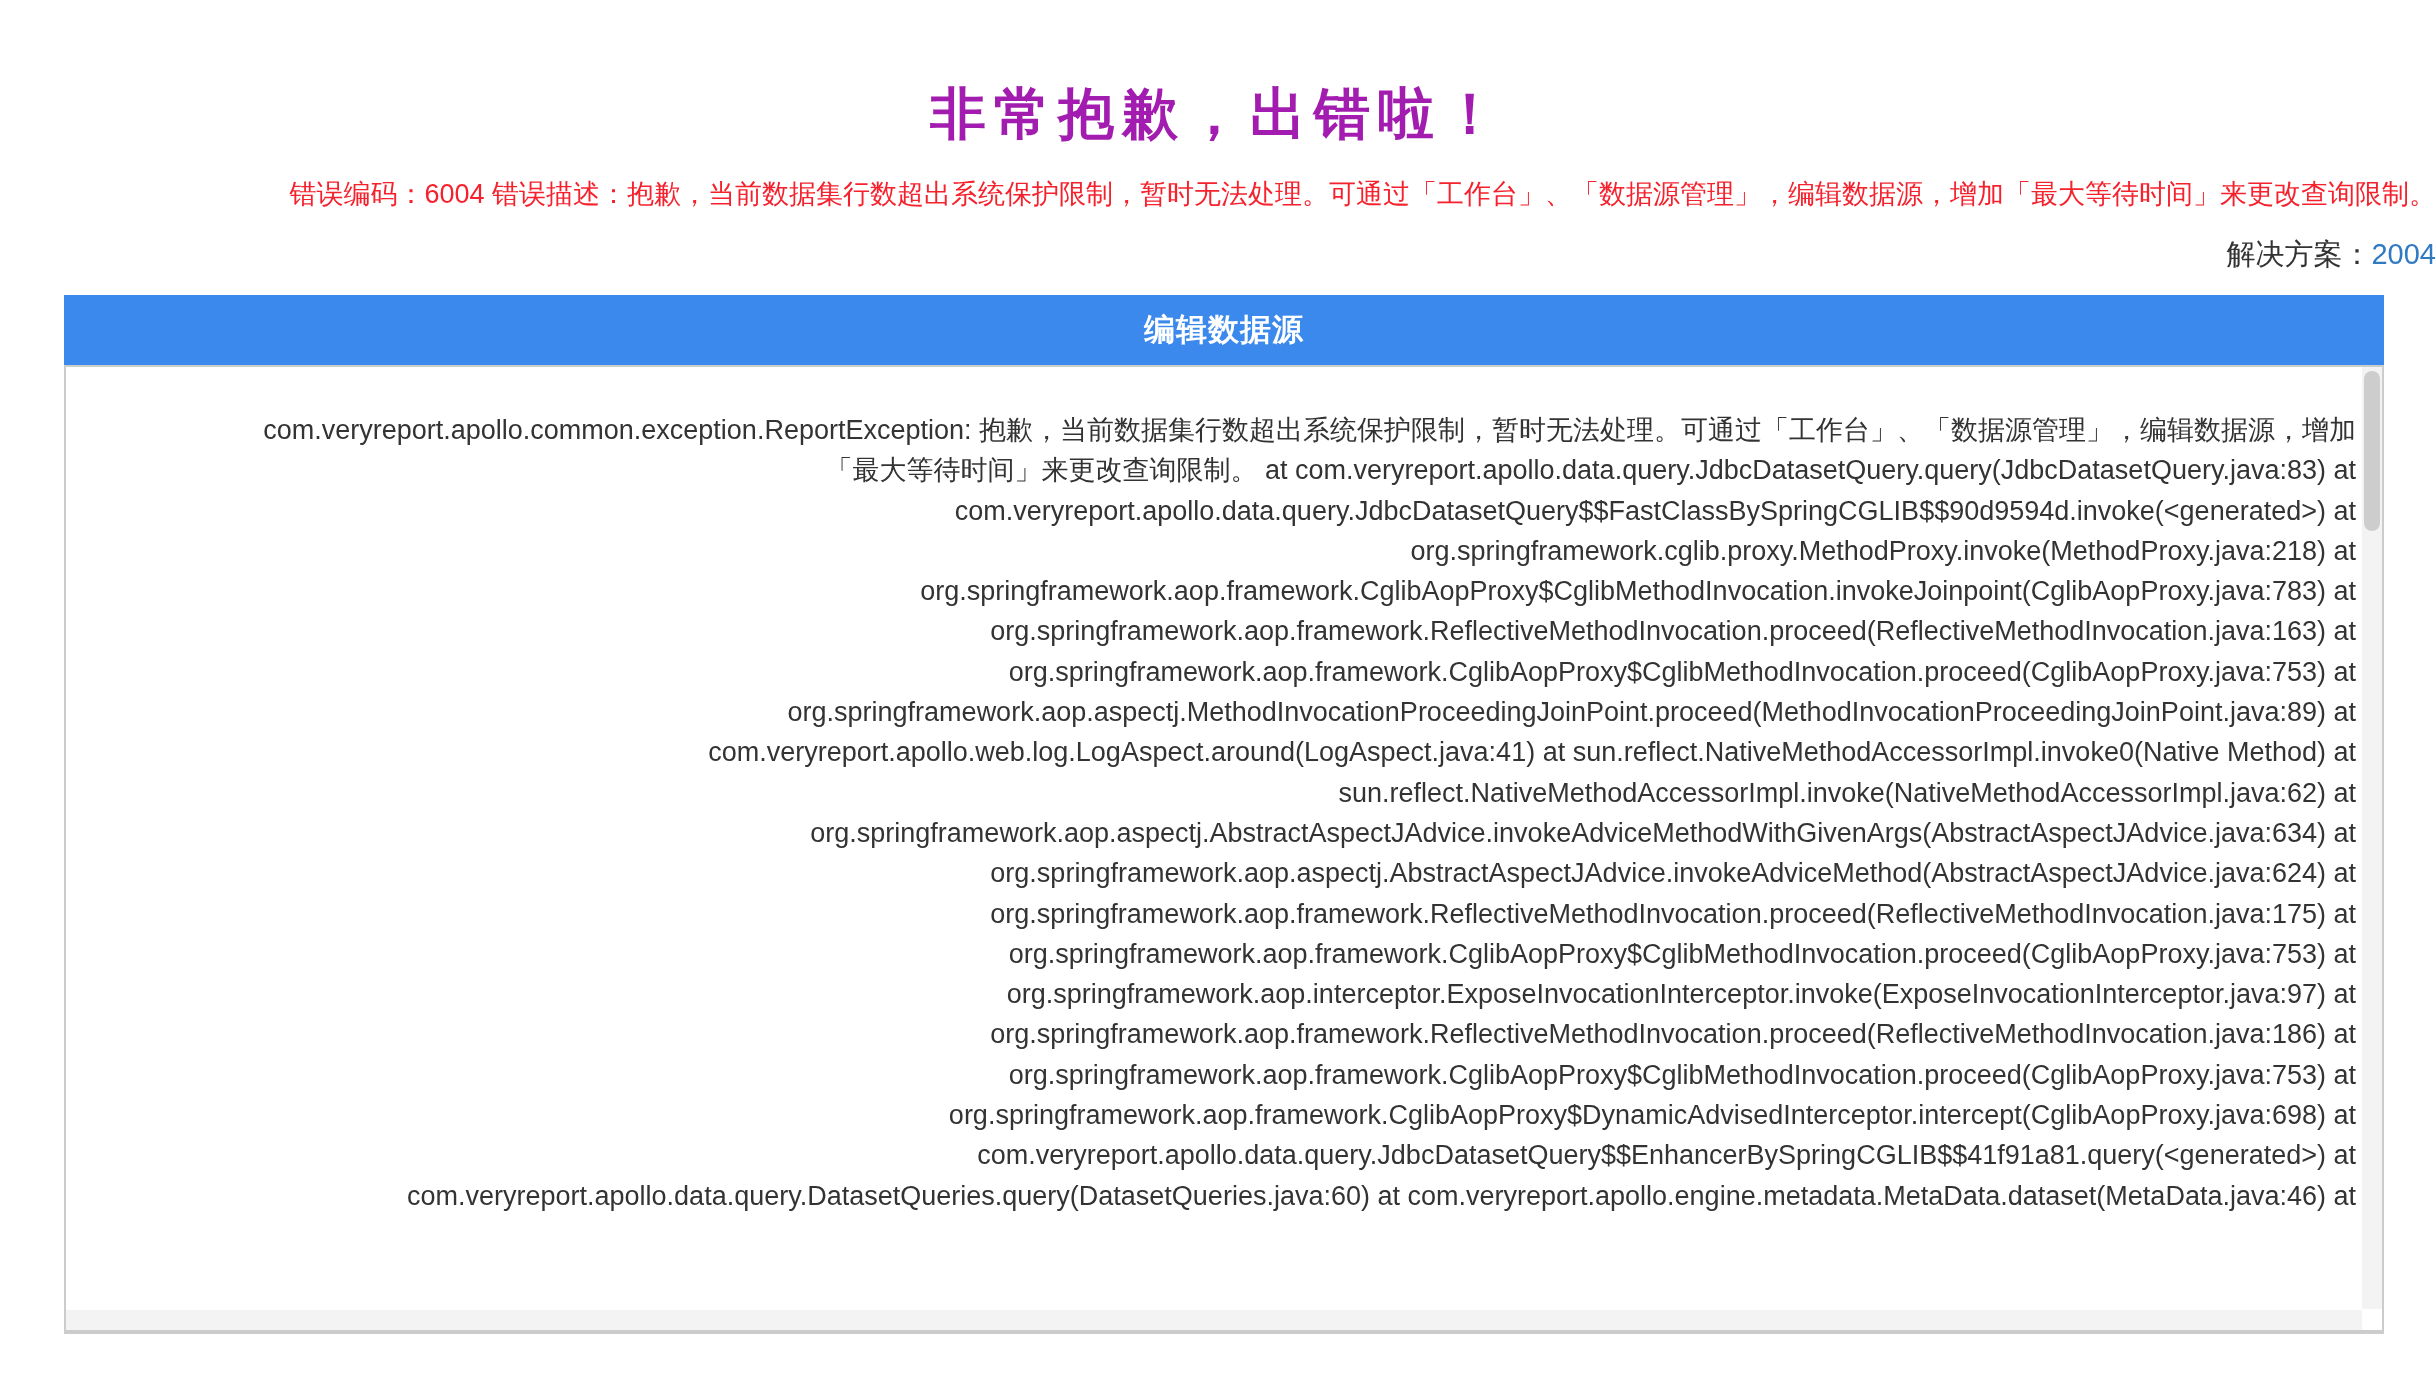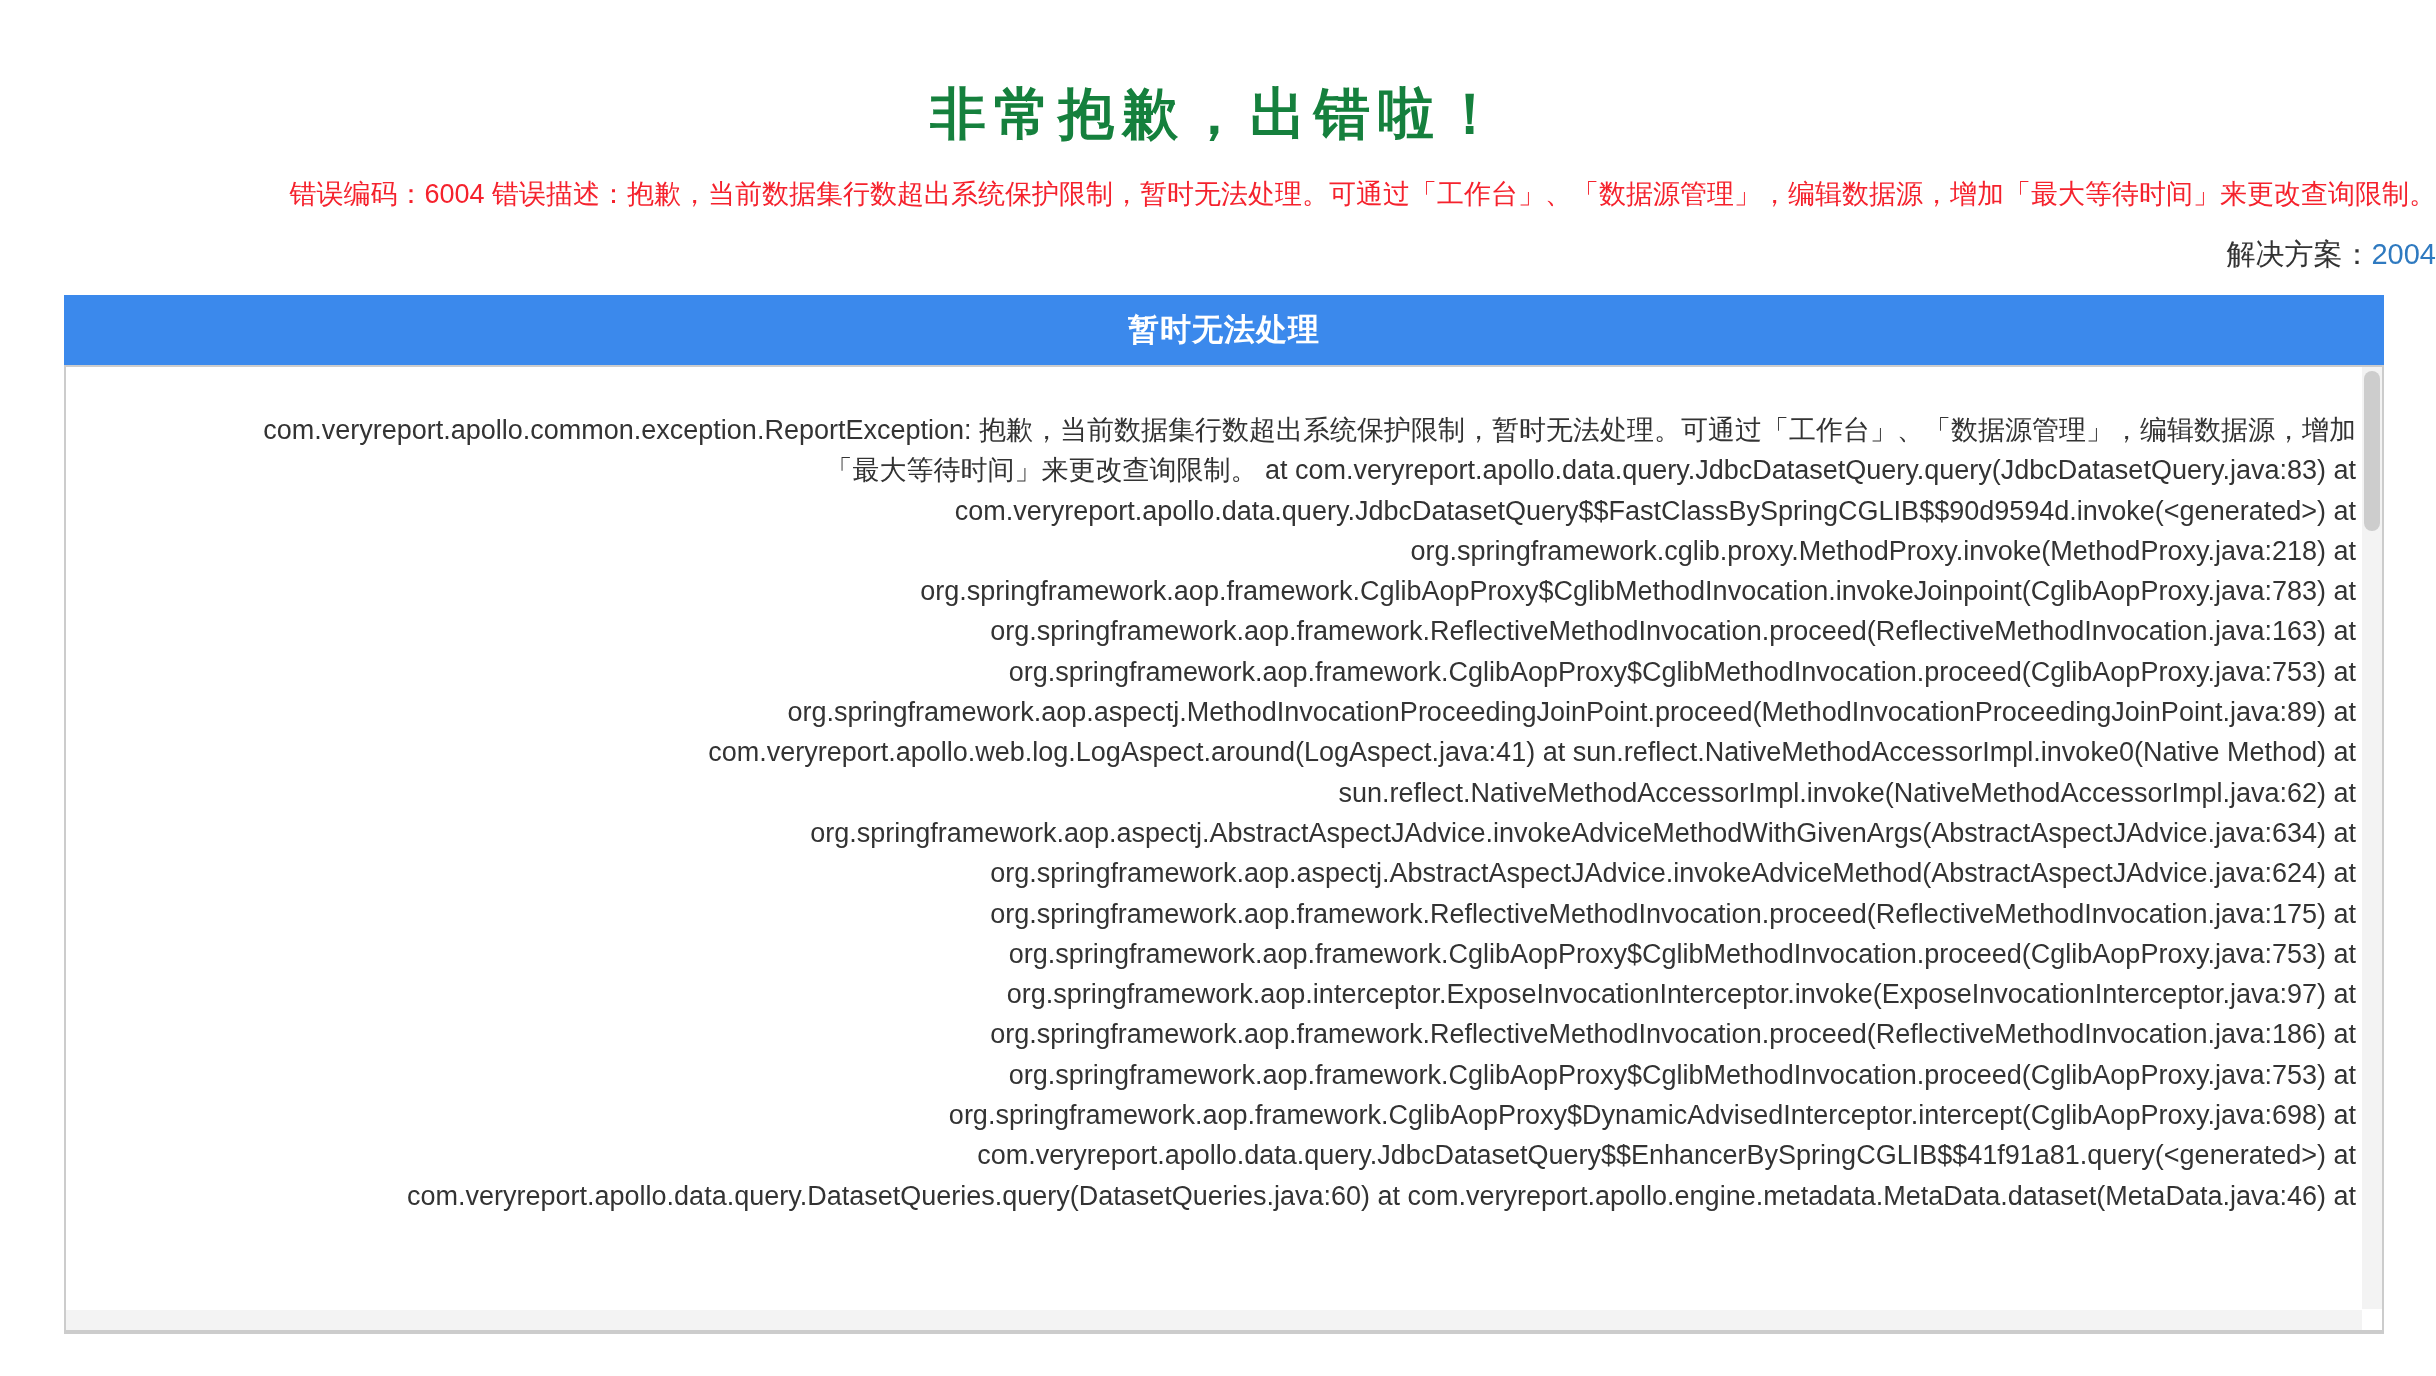--- a/index.html
+++ b/index.html
@@ -16,21 +16,21 @@
     }
     .title {
       position: absolute;
       left: 0;
       top: 78px;
       width: 2436px;
       text-align: center;
       font-size: 56px;
       font-weight: bold;
       letter-spacing: 8px;
-      color: #15803d;
+      color: #a21caf;
       line-height: 72px;
     }
     .error-line {
       position: absolute;
       left: 0;
       top: 174px;
       width: 2436px;
       text-align: right;
       font-size: 27px;
       color: #f5222d;
@@ -133,21 +133,21 @@
 
 <div class="error-line">
   <span>错误编码：</span><span>6004</span>
   <span>错误描述：</span><span>抱歉，当前数据集行数超出系统保护限制，暂时无法处理。可通过「工作台」、「数据源管理」，编辑数据源，增加「最大等待时间」来更改查询限制。</span>
 </div>
 
 <div class="solution-line">
   <span>解决方案：</span><span class="code">2004</span>
 </div>
 
-<div class="panel-header">暂时无法处理</div>
+<div class="panel-header">编辑数据源</div>
 
 <div class="panel-body">
   <div class="trace-wrap">
     <div class="trace-line">com.veryreport.apollo.common.exception.ReportException: 抱歉，当前数据集行数超出系统保护限制，暂时无法处理。可通过「工作台」、「数据源管理」，编辑数据源，增加</div>
     <div class="trace-line">「最大等待时间」来更改查询限制。 at com.veryreport.apollo.data.query.JdbcDatasetQuery.query(JdbcDatasetQuery.java:83) at</div>
     <div class="trace-line">com.veryreport.apollo.data.query.JdbcDatasetQuery$$FastClassBySpringCGLIB$$90d9594d.invoke(&lt;generated&gt;) at</div>
     <div class="trace-line">org.springframework.cglib.proxy.MethodProxy.invoke(MethodProxy.java:218) at</div>
     <div class="trace-line">org.springframework.aop.framework.CglibAopProxy$CglibMethodInvocation.invokeJoinpoint(CglibAopProxy.java:783) at</div>
     <div class="trace-line">org.springframework.aop.framework.ReflectiveMethodInvocation.proceed(ReflectiveMethodInvocation.java:163) at</div>
     <div class="trace-line">org.springframework.aop.framework.CglibAopProxy$CglibMethodInvocation.proceed(CglibAopProxy.java:753) at</div>

